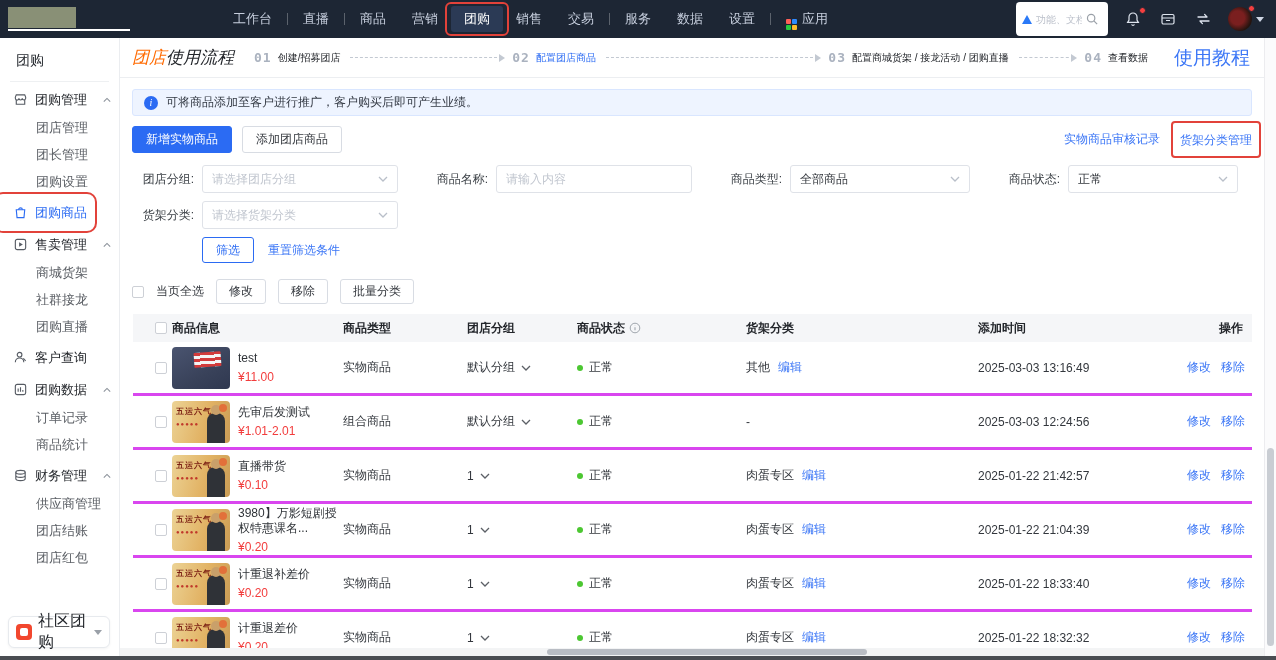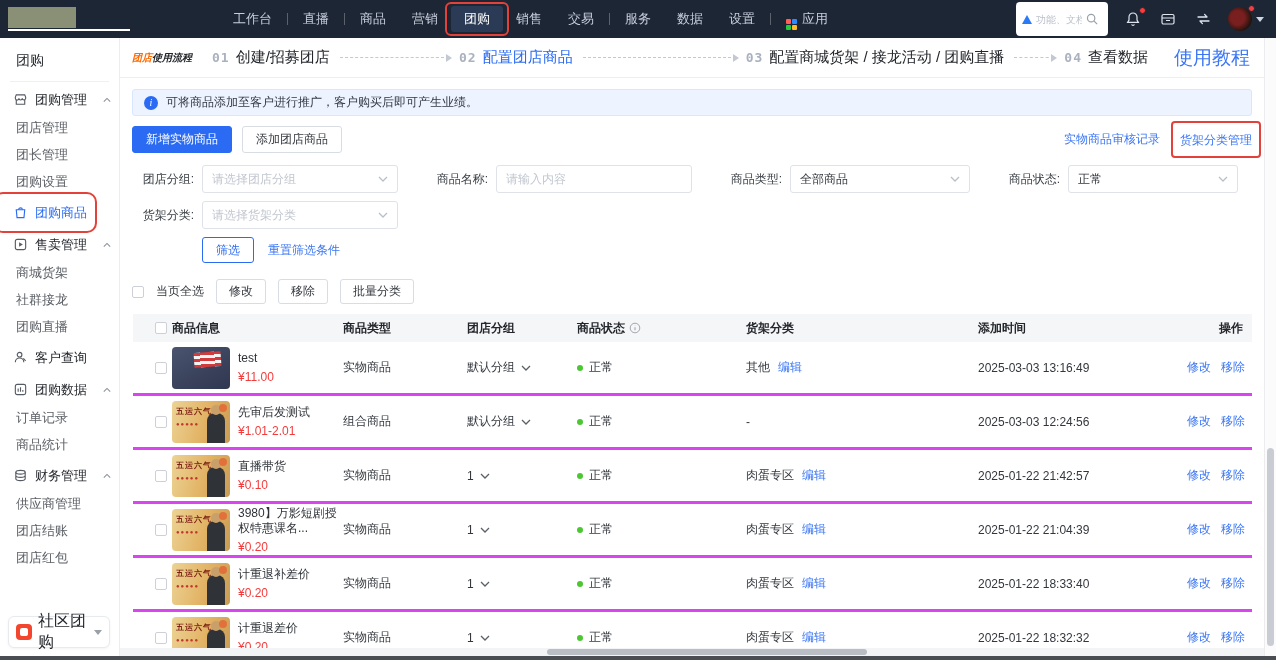--- a/index.html
+++ b/index.html
@@ -47,43 +47,43 @@
   .sidebar { position:absolute; left:0; top:38px; width:120px; bottom:4px; background:#fff;
     border-right:1px solid #ebedf0; font-size:13px; z-index:4; }
   .side-title { padding:14px 16px 11px; font-size:14px; color:#1f2329; }
   .side-divider { height:1px; background:#eef0f2; margin:0 10px; }
   .side-top { position:relative; height:29px; display:flex; align-items:center; gap:7px;
     padding:0 8px 0 13px; color:#23262b; cursor:pointer; margin-top:3px; }
   .side-top .sicon { flex:none; width:15px; height:15px; color:#565b63; }
   .side-top.active { color:#2b6bf3; }
   .side-top.active .sicon { color:#2b6bf3; }
   .chev-up { margin-left:auto; width:8px; height:8px; flex:none; }
-  .side-child { height:27px; display:flex; align-items:center; padding-left:16px;
+  .side-child { height:27px; display:flex; align-items:center; padding-left:36px;
     color:#5c6066; cursor:pointer; }
   .side-footer { position:absolute; left:8px; bottom:8px; width:102px; height:32px; background:#fff;
     border:1px solid #e7eaee; border-radius:6px; display:flex; align-items:center; gap:6px;
     padding:0 7px; cursor:pointer; box-shadow:0 1px 3px rgba(0,0,0,.05); }
   .cg-ico { width:16px; height:16px; border-radius:4px; background:#f2472e; flex:none; position:relative; }
   .cg-ico::after { content:""; position:absolute; inset:4px; border-radius:2px; background:#fff; }
   .side-footer span.lbl { font-size:16px; color:#23262b; }
   .chev-dn-g { width:0; height:0; border-left:4px solid transparent; border-right:4px solid transparent;
     border-top:5px solid #9aa0a8; margin-left:auto; }
 
   
   .main { position:absolute; left:120px; top:38px; right:12px; bottom:4px; background:#fff; overflow:hidden; }
 
   .steps-bar { height:40px; border-bottom:1px solid #eceef1; display:flex; align-items:center;
     padding:0 14px 0 12px; }
-  .flow-title { font-style:italic; font-weight:bold; font-size:10px; margin-right:20px; white-space:nowrap; }
+  .flow-title { font-style:italic; font-weight:normal; font-size:17px; margin-right:20px; white-space:nowrap; }
   .flow-tag { color:#ff6a00; }
   .flow-rest { color:#23262b; }
   .step { display:flex; align-items:center; gap:6px; white-space:nowrap; }
   .stepnum { font-family:"DejaVu Sans Mono",monospace; font-weight:bold; font-size:13px;
     color:#aab2bf; letter-spacing:1px; }
-  .steplabel { font-size:15px; color:#23262b; }
+  .steplabel { font-size:10px; color:#23262b; }
   .steplabel.active { color:#2b6bf3; }
   .dash { position:relative; border-top:1px dashed #c3c9d2; height:1px; margin:0 10px; }
   .dash::after { content:""; position:absolute; right:-3px; top:-4px; width:0; height:0;
     border-left:6px solid #c3c9d2; border-top:4px solid transparent; border-bottom:4px solid transparent; }
   .d1{flex:1.5}.d2{flex:2.1}.d3{flex:.55}
   .tutorial { margin-left:26px; font-size:19px; color:#3b76f6; cursor:pointer; white-space:nowrap; }
 
   .content { padding:0 12px; }
   .alert { margin-top:11px; height:27px; display:flex; align-items:center; gap:8px; padding:0 11px;
     background:#eef4ff; border:1px solid #d9e6ff; border-radius:3px; font-size:12px; color:#323843; }

